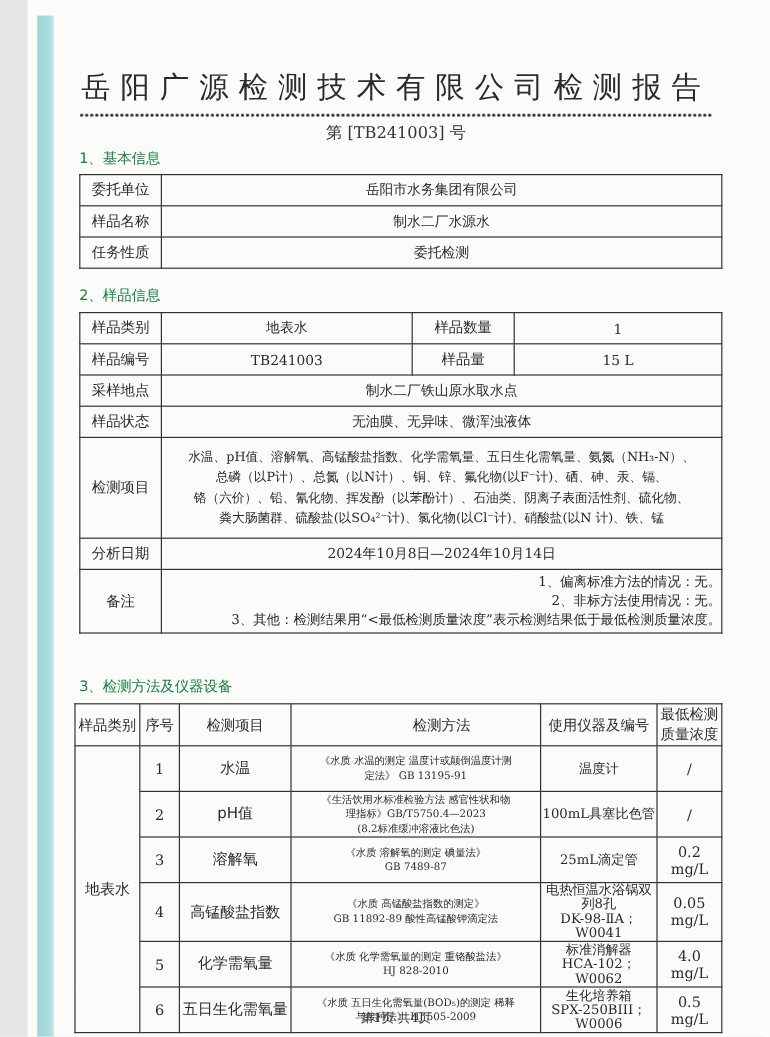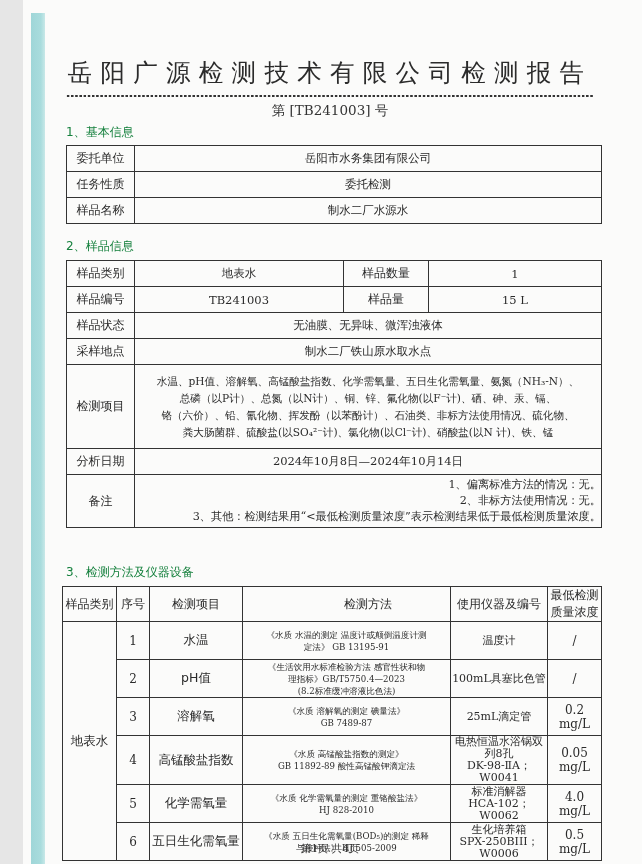--- a/index.html
+++ b/index.html
@@ -75,59 +75,59 @@
 <div class="report-no">第 [TB241003] 号</div>
 
 <div class="section-title" style="top:124px;">1、基本信息</div>
 <table class="t1">
   <tbody>
       <tr>
     <td class="lbl">委托单位</td>
     <td>岳阳市水务集团有限公司</td>
   </tr>
   <tr>
+    <td class="lbl">样品名称</td>
+    <td>制水二厂水源水</td>
+  </tr>
+  <tr>
     <td class="lbl">任务性质</td>
     <td>委托检测</td>
-  </tr>
-  <tr>
-    <td class="lbl">样品名称</td>
-    <td>制水二厂水源水</td>
   </tr>
 </tbody>
   </table>
 
 <div class="section-title" style="top:238px;">2、样品信息</div>
 <table class="t2">
   <tbody>
       <tr>
     <td class="lbl">样品类别</td>
     <td style="width:208px;">地表水</td>
     <td style="width:84px;" class="lbl">样品数量</td>
     <td>1</td>
   </tr>
   <tr>
     <td class="lbl">样品编号</td>
     <td>TB241003</td>
     <td class="lbl">样品量</td>
     <td>15 L</td>
   </tr>
   <tr>
+    <td class="lbl">采样地点</td>
+    <td colspan="3">制水二厂铁山原水取水点</td>
+  </tr>
+  <tr>
     <td class="lbl">样品状态</td>
     <td colspan="3">无油膜、无异味、微浑浊液体</td>
-  </tr>
-  <tr>
-    <td class="lbl">采样地点</td>
-    <td colspan="3">制水二厂铁山原水取水点</td>
   </tr>
   <tr>
     <td class="lbl">检测项目</td>
     <td colspan="3" class="items">
       <div>水温、pH值、溶解氧、高锰酸盐指数、化学需氧量、五日生化需氧量、氨氮（NH₃-N）、</div>
       <div>总磷（以P计）、总氮（以N计）、铜、锌、氟化物(以F⁻计)、硒、砷、汞、镉、</div>
-      <div>铬（六价）、铅、氰化物、挥发酚（以苯酚计）、石油类、非标方法使用情况、硫化物、</div>
+      <div>铬（六价）、铅、氰化物、挥发酚（以苯酚计）、石油类、阴离子表面活性剂、硫化物、</div>
       <div>粪大肠菌群、硫酸盐(以SO₄²⁻计)、氯化物(以Cl⁻计)、硝酸盐(以N 计)、铁、锰</div>
     </td>
   </tr>
   <tr>
     <td class="lbl">分析日期</td>
     <td colspan="3">2024年10月8日—2024年10月14日</td>
   </tr>
   <tr>
     <td class="lbl">备注</td>
     <td colspan="3" class="remarks">

